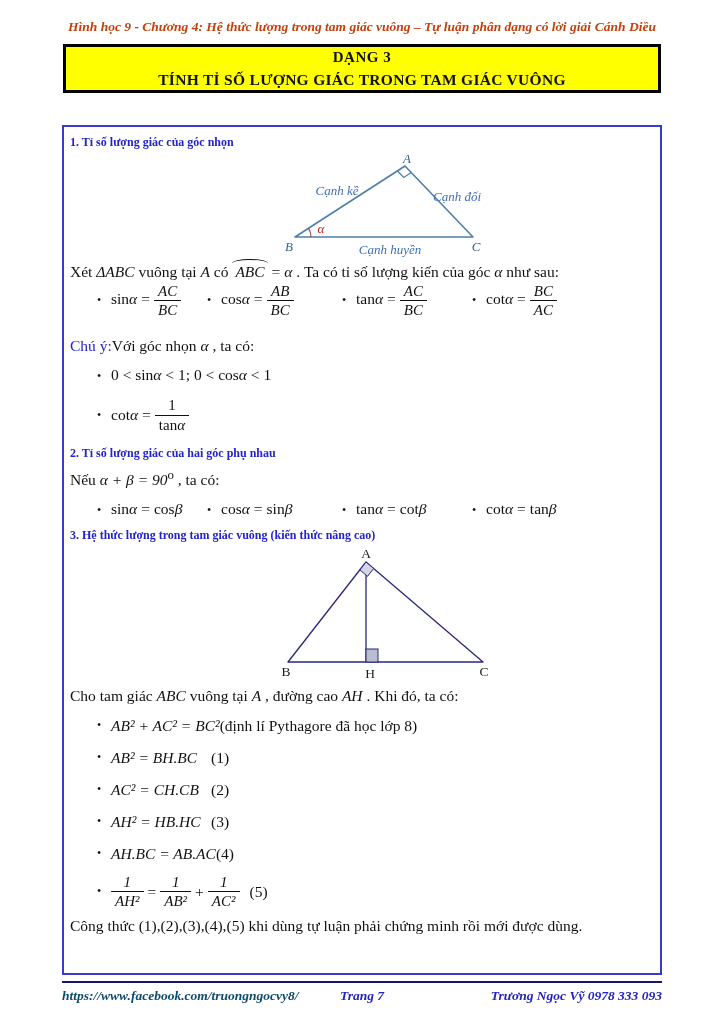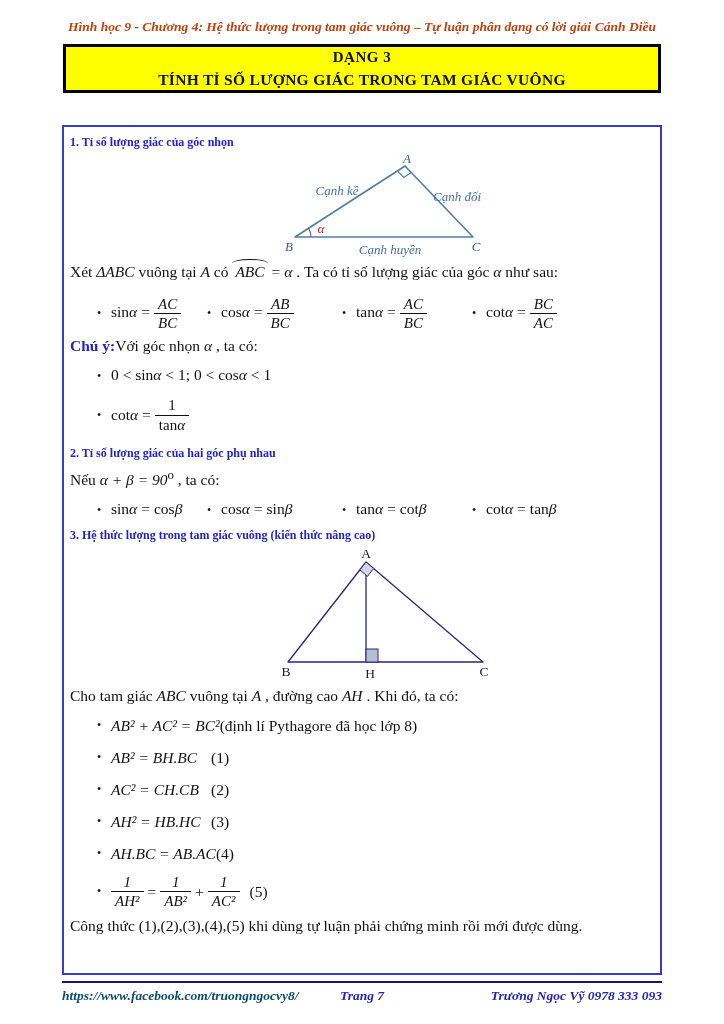--- a/index.html
+++ b/index.html
@@ -18,34 +18,34 @@
   .banner .b1 { font-weight:bold; font-size:15px; letter-spacing:.5px; }
   .banner .b2 { font-weight:bold; font-size:15.5px; letter-spacing:.3px;text-align:right; }
 
   
   .box { position:absolute; top:125px; left:62px; width:600px; height:850px;
          border:2px solid #3a3acc; padding:8px 6px 0 6px; font-size:15.5px; overflow:hidden; }
 
   .s-title { color:#2323cc; font-weight:bold; font-size:12px; }
   .it { font-style:italic; }
   .rm { font-style:normal; }
-  .blue-bold { color:#2323cc; font-weight:bold;margin-top:15px; }
+  .blue-bold { color:#2323cc; font-weight:normal;margin-top:15px; }
 
   .hat { position:relative; font-style:italic; padding:0 3px; display:inline-block; }
   .hat::before { content:""; position:absolute; left:0; right:0; top:-4px; height:8px;
                  border-top:1.5px solid #111; border-radius:50% 50% 0 0; }
 
   .frac { display:inline-block; text-align:center; vertical-align:middle; line-height:1.08; font-size:15px; }
   .frac .fnum { display:block; border-bottom:1.2px solid #111; padding:0 4px 1px; }
   .frac .fden { display:block; padding:1px 4px 0; }
 
   .bullet { display:inline-block; width:14px; font-size:12px; }
   .eqs { margin:0 4px; }
 
-  .row4 { display:flex; align-items:flex-end; padding-left:27px; }
+  .row4 { display:flex; align-items:flex-start; padding-left:27px; }
   .ratio-row { height:48px; margin-top:2px; }
   .r1 { width:110px; } .r2 { width:135px; } .r3 { width:130px; }
   .id-row { margin:11px 0 10px; }
   .i1 { width:110px; } .i2 { width:135px; } .i3 { width:130px; }
 
   .line { margin-top:6px; }
   .indent { padding-left:27px; }
 
   .dwrap1 { margin:3px 0 1px 205px; width:245px; height:104px; }
   .dwrap2 { margin:6px 0 3px 208px; width:215px; height:132px; }
@@ -98,21 +98,21 @@
         <text x="182" y="48" text-anchor="middle" class="lblb">Cạnh đối</text>
         <text x="115" y="101" text-anchor="middle" class="lblb">Cạnh huyền</text>
         <text x="132" y="10" text-anchor="middle" class="lblv">A</text>
         <text x="14" y="98" text-anchor="middle" class="lblv">B</text>
         <text x="201" y="98" text-anchor="middle" class="lblv">C</text>
         <text x="46" y="80" text-anchor="middle" fill="#cc2222" font-style="italic" font-size="13">α</text>
       </svg>
     </div>
 
     <div class="line">
-      <span>Xét </span><span class="it">ΔABC</span><span> vuông tại </span><span class="it">A</span><span> có </span><span class="hat">ABC</span><span> = </span><span class="it">α</span><span> . Ta có tỉ số lượng giác của góc </span><span class="it">α</span><span> như sau:</span>
+      <span>Xét </span><span class="it">ΔABC</span><span> vuông tại </span><span class="it">A</span><span> có </span><span class="hat">ABC</span><span> = </span><span class="it">α</span><span> . Ta có tỉ số lượng kiến của góc </span><span class="it">α</span><span> như sau:</span>
     </div>
 
     <div class="row4 ratio-row">
       <span class="r1"><span class="bullet">•</span><span class="rm">sin</span><span class="it">α</span><span class="eqs">=</span><span class="frac"><span class="fnum it">AC</span><span class="fden it">BC</span></span></span>
       <span class="r2"><span class="bullet">•</span><span class="rm">cos</span><span class="it">α</span><span class="eqs">=</span><span class="frac"><span class="fnum it">AB</span><span class="fden it">BC</span></span></span>
       <span class="r3"><span class="bullet">•</span><span class="rm">tan</span><span class="it">α</span><span class="eqs">=</span><span class="frac"><span class="fnum it">AC</span><span class="fden it">BC</span></span></span>
       <span><span class="bullet">•</span><span class="rm">cot</span><span class="it">α</span><span class="eqs">=</span><span class="frac"><span class="fnum it">BC</span><span class="fden it">AC</span></span></span>
     </div>
 
     <div class="line">

